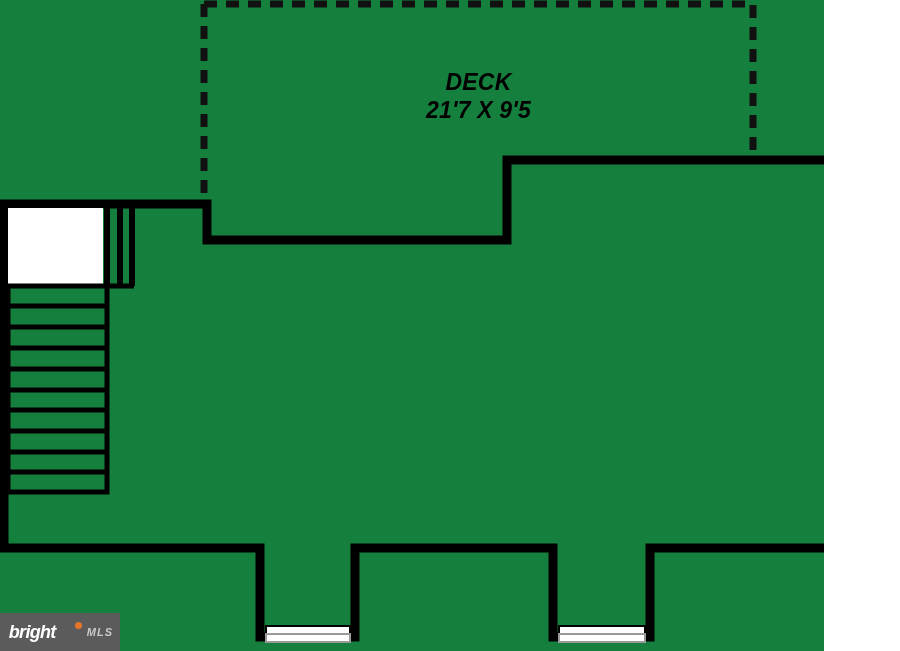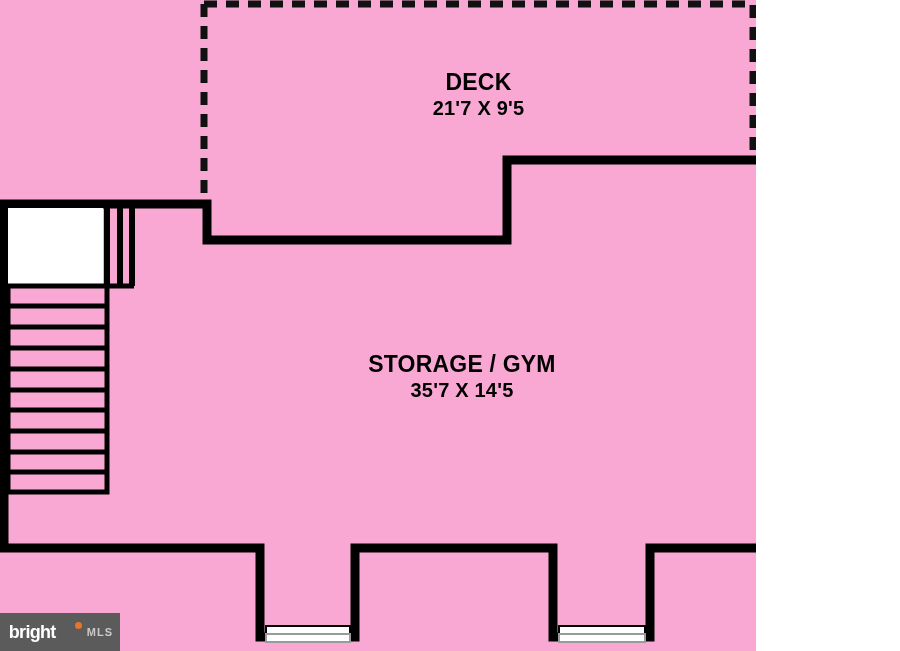--- a/index.html
+++ b/index.html
@@ -6,24 +6,25 @@
   html, body {
     margin: 0;
     padding: 0;
     background: #ffffff;
   }
   body {
     font-family: "Liberation Sans", sans-serif;
   }
   #plan-root {
     position: relative;
-    width: 756px;
+    width: 824px;
     height: 651px;
-    background: #f9a8d4;
+    background: #15803d;
     overflow: hidden;
+    font-style: italic;
   }
   #plan-svg {
     position: absolute;
     top: 0;
     left: 0;
     width: 900px;
     height: 651px;
     display: block;
   }
   .room-label {
@@ -34,21 +35,21 @@
     line-height: 1.22;
     white-space: nowrap;
     letter-spacing: 0.2px;
   }
   .room-label .label-name {
     display: block;
     font-size: 23px;
   }
   .room-label .label-dims {
     display: block;
-    font-size: 20px;
+    font-size: 23px;
   }
   #label-deck {
     left: 204px;
     top: 68px;
     width: 549px;
   }
   #label-storage {
     left: 200px;
     top: 350px;
     width: 524px;
@@ -165,24 +166,20 @@
       </g>
     </g>
 
   </svg>
 
   <div class="room-label" id="label-deck">
     <span class="label-name">DECK</span>
     <span class="label-dims">21'7 X 9'5</span>
   </div>
 
-  <div class="room-label" id="label-storage">
-    <span class="label-name">STORAGE / GYM</span>
-    <span class="label-dims">35'7 X 14'5</span>
-  </div>
 
   <div id="watermark">
     <span class="wm-inner">
       <span class="wm-bright">bright</span><span class="wm-mls">MLS</span>
       <span class="wm-dot"></span>
     </span>
   </div>
 
 </div>
 

